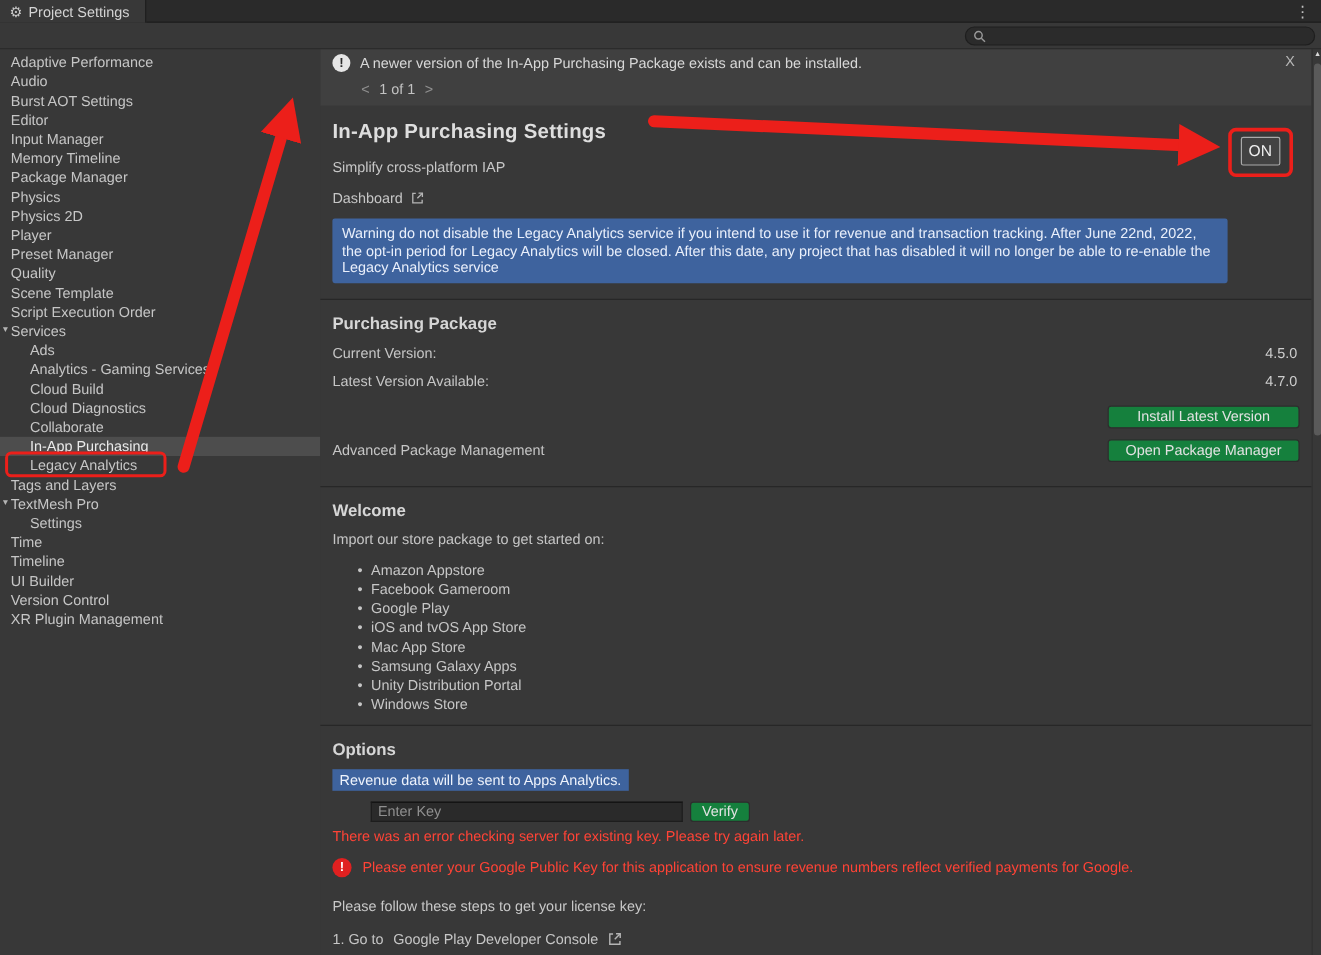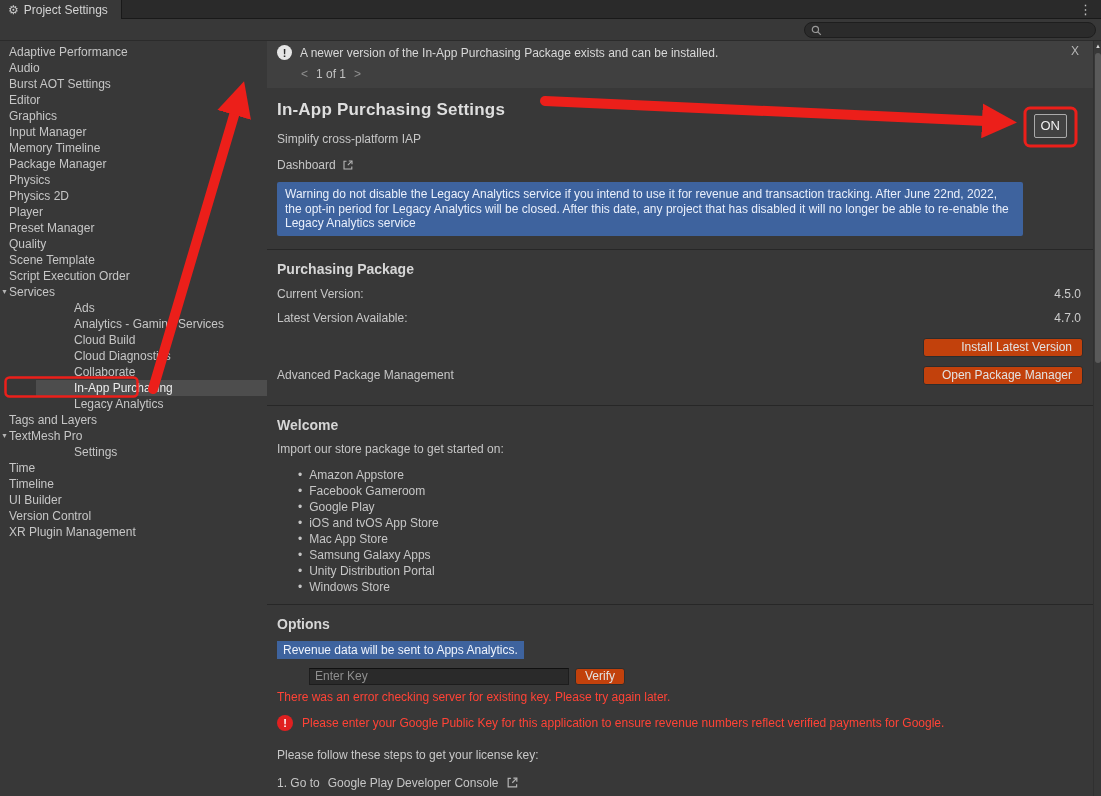--- a/index.html
+++ b/index.html
@@ -25,21 +25,21 @@
             border:1px solid #1e1e1e; border-radius:8px; display:flex; align-items:center;
             gap:4px; padding:0 6px; }
   .search svg { flex:none; }
   .search input { flex:1; background:transparent; border:none; outline:none; color:#ddd;
                   font-size:11px; font-family:inherit; }
 
   
   .sidebar { position:absolute; left:0; top:41px; width:267px; bottom:0; padding-top:3px; overflow:hidden; }
   .srow { position:relative; height:16px; line-height:16px; padding-left:9px; white-space:nowrap;
           color:#c6c6c6; cursor:default; }
-  .srow.sub { padding-left:38px;margin-left:36px; }
+  .srow.sub { padding-left:25px; }
   .srow.sel { background:#4d4d4d; color:#eaeaea; }
   .tri { position:absolute; left:1px; top:4px; font-size:7px; color:#b4b4b4; line-height:1; }
 
   
   .content { position:absolute; left:267px; top:40px; right:8px; bottom:0; background:#383838; }
   .banner { position:relative; background:#404040; padding:5px 10px 7px; }
   .banner-top { display:flex; align-items:center; gap:8px; padding-right:28px; }
   .bubble { width:15px; height:15px; border-radius:50%; background:#e6e6e6; color:#2b2b2b;
             font-weight:bold; font-size:11px; display:flex; align-items:center; justify-content:center; flex:none; }
   .banner-msg { color:#d8d8d8; }
@@ -58,22 +58,22 @@
   .bluebox { margin-top:10px; max-width:746px; background:#3e639e; color:#e9effb; padding:5px 8px;
              border-radius:2px; line-height:1.22; }
 
   .hr { height:1px; background:#272727; margin-top:13px; }
 
   h2.sec { font-size:14px; font-weight:700; color:#d6d6d6; margin-top:11px; }
   .kvrow { display:flex; justify-content:space-between; margin-top:10px; padding-right:2px;text-align:center; }
   .kvrow .val { color:#cdcdcd; }
   .btnrow { display:flex; justify-content:flex-end; margin-top:13px; padding-right:0; }
   .advrow { display:flex; justify-content:space-between; align-items:center; margin-top:9px; }
-  .btn { background:#c2410c; border:1px solid #2d2d2d; border-radius:3px; color:#e2e2e2;
-         font-size:12px; font-family:inherit; height:19px; padding:0 10px; cursor:default;text-align:right; }
+  .btn { background:#15803d; border:1px solid #2d2d2d; border-radius:3px; color:#e2e2e2;
+         font-size:12px; font-family:inherit; height:19px; padding:0 10px; cursor:default; }
   .btn.wide { width:160px; }
 
   .intro { margin-top:9px; }
   .stores { margin-top:11px; }
   .store { height:16px; line-height:16px; padding-left:21px; }
   .store .dot { margin-right:7px; color:#c6c6c6; }
 
   .notice { display:inline-block; margin-top:9px; background:#3e639e; color:#eef3fc; padding:2px 6px; }
   .keyrow { margin-top:9px; display:flex; align-items:center; gap:6px;padding-left:32px; }
   .keyinput { width:260px; height:17px; background:#2a2a2a; border:1px solid #1d1d1d; border-top-color:#101010;
@@ -119,21 +119,20 @@
       </svg>
       <input type="text" style="">
     </div>
   </div>
 
   <div class="sidebar">
     <div class="srow"><span>Adaptive Performance</span></div>
     <div class="srow"><span>Audio</span></div>
     <div class="srow"><span>Burst AOT Settings</span></div>
     <div class="srow"><span>Editor</span></div>
-    <div class="srow"><span>Graphics</span></div>
     <div class="srow"><span>Input Manager</span></div>
     <div class="srow"><span>Memory Timeline</span></div>
     <div class="srow"><span>Package Manager</span></div>
     <div class="srow"><span>Physics</span></div>
     <div class="srow"><span>Physics 2D</span></div>
     <div class="srow"><span>Player</span></div>
     <div class="srow"><span>Preset Manager</span></div>
     <div class="srow"><span>Quality</span></div>
     <div class="srow"><span>Scene Template</span></div>
     <div class="srow"><span>Script Execution Order</span></div>

